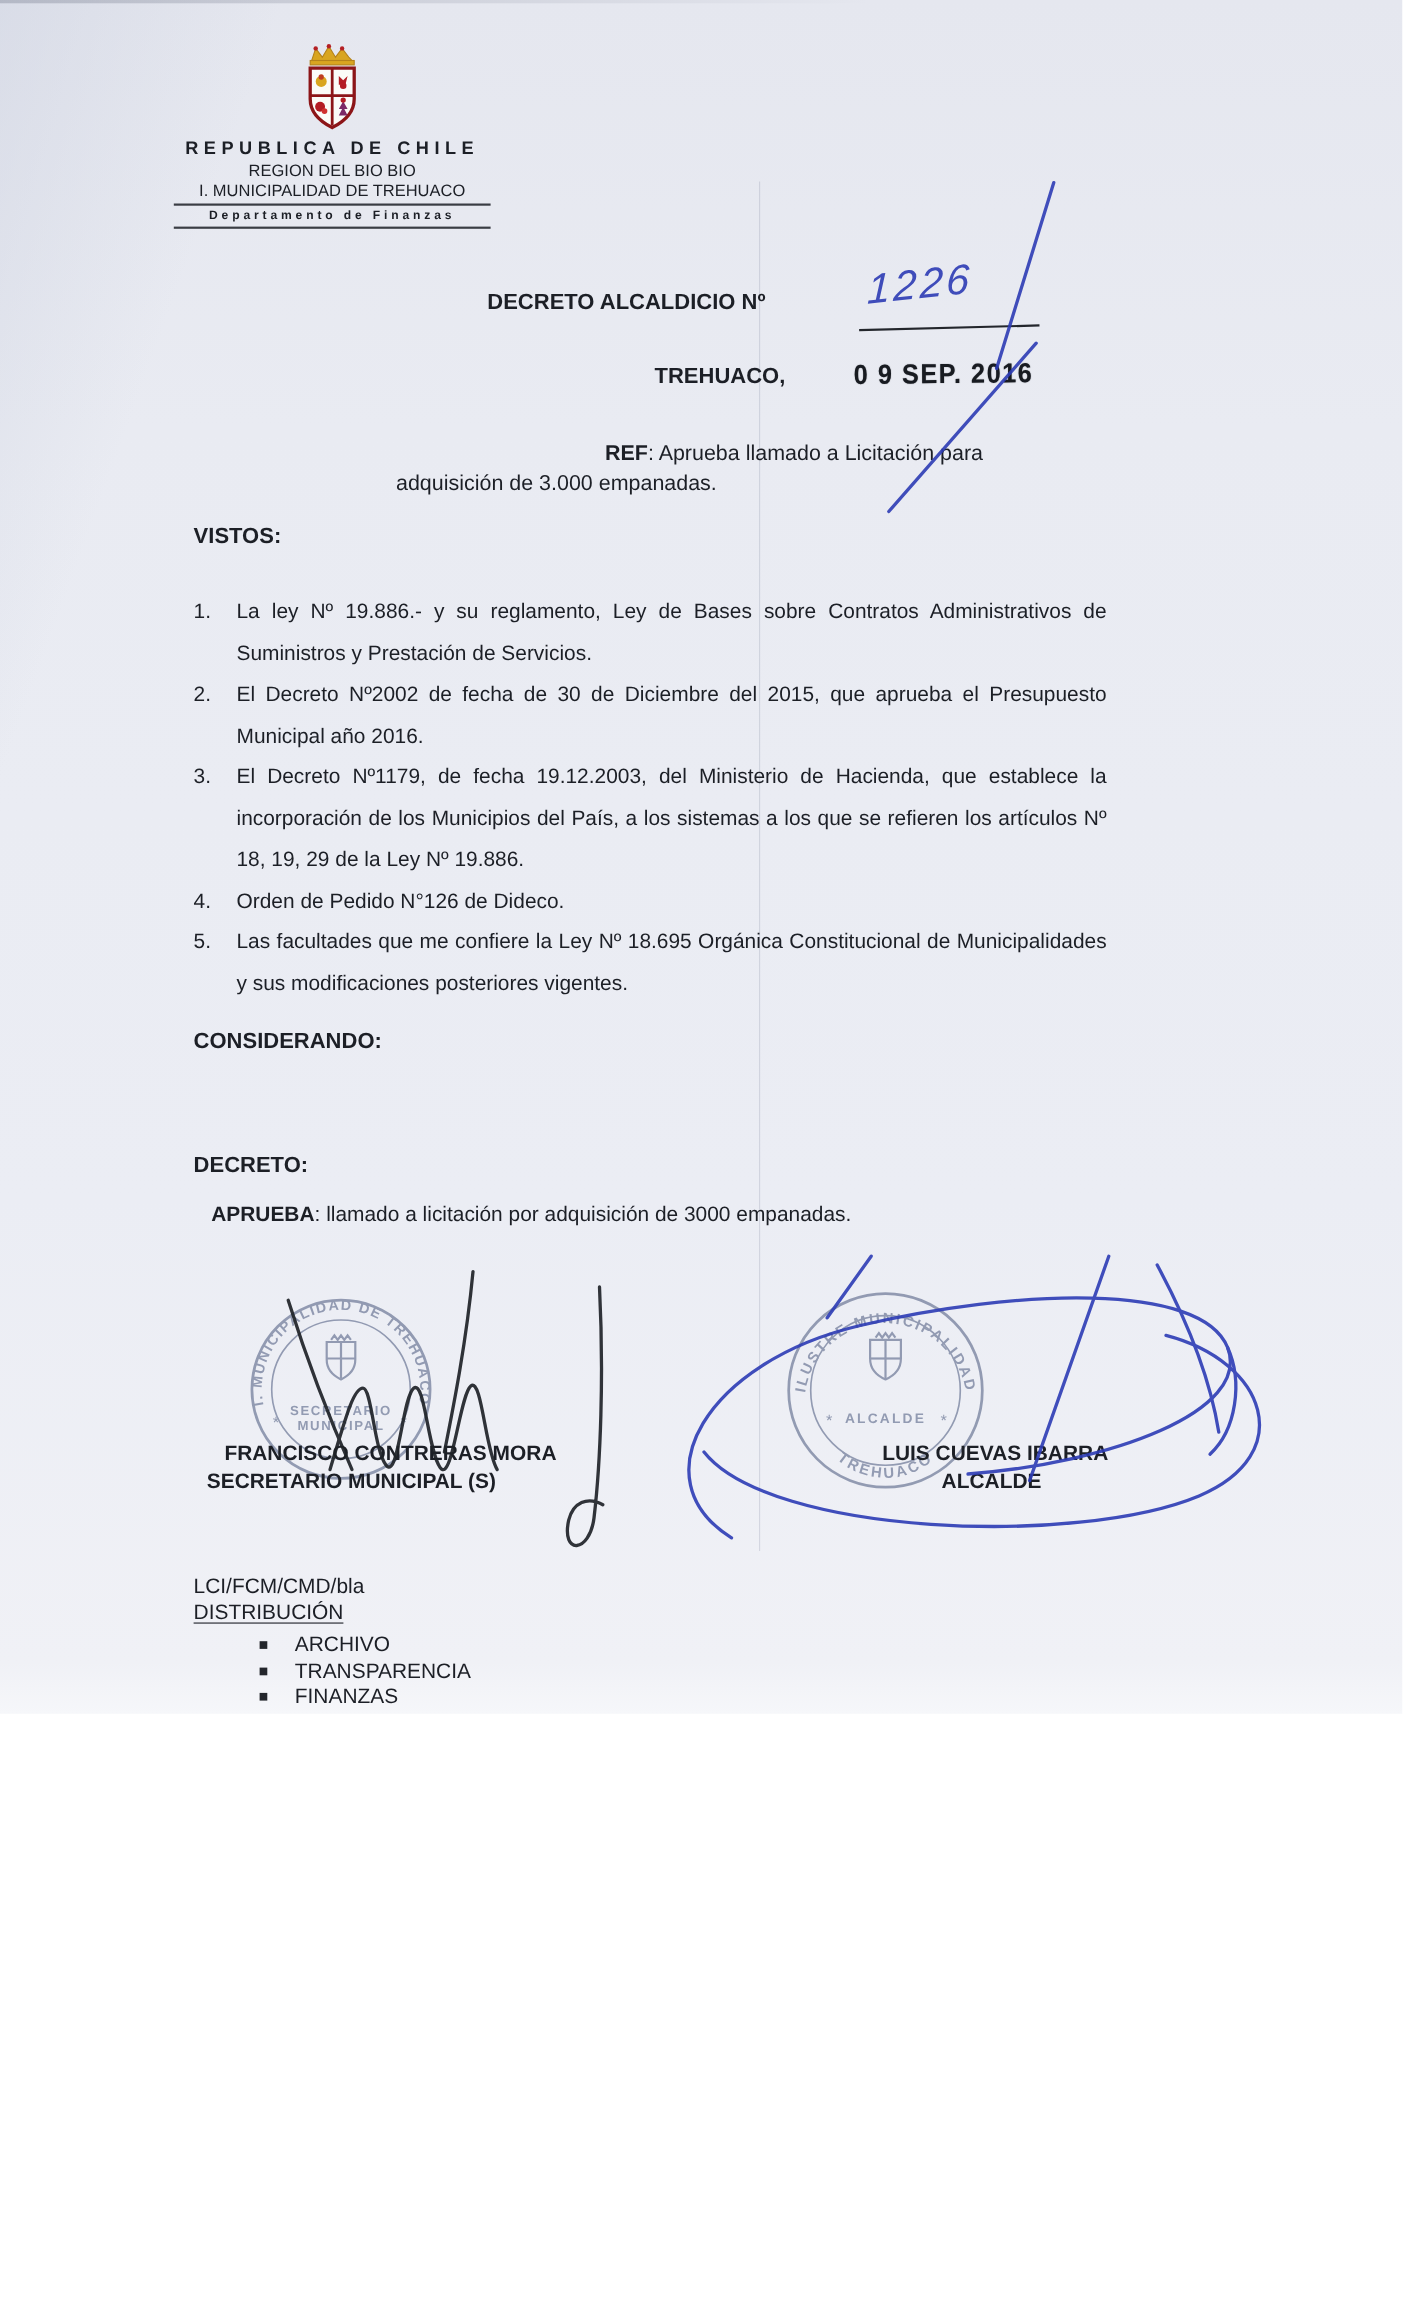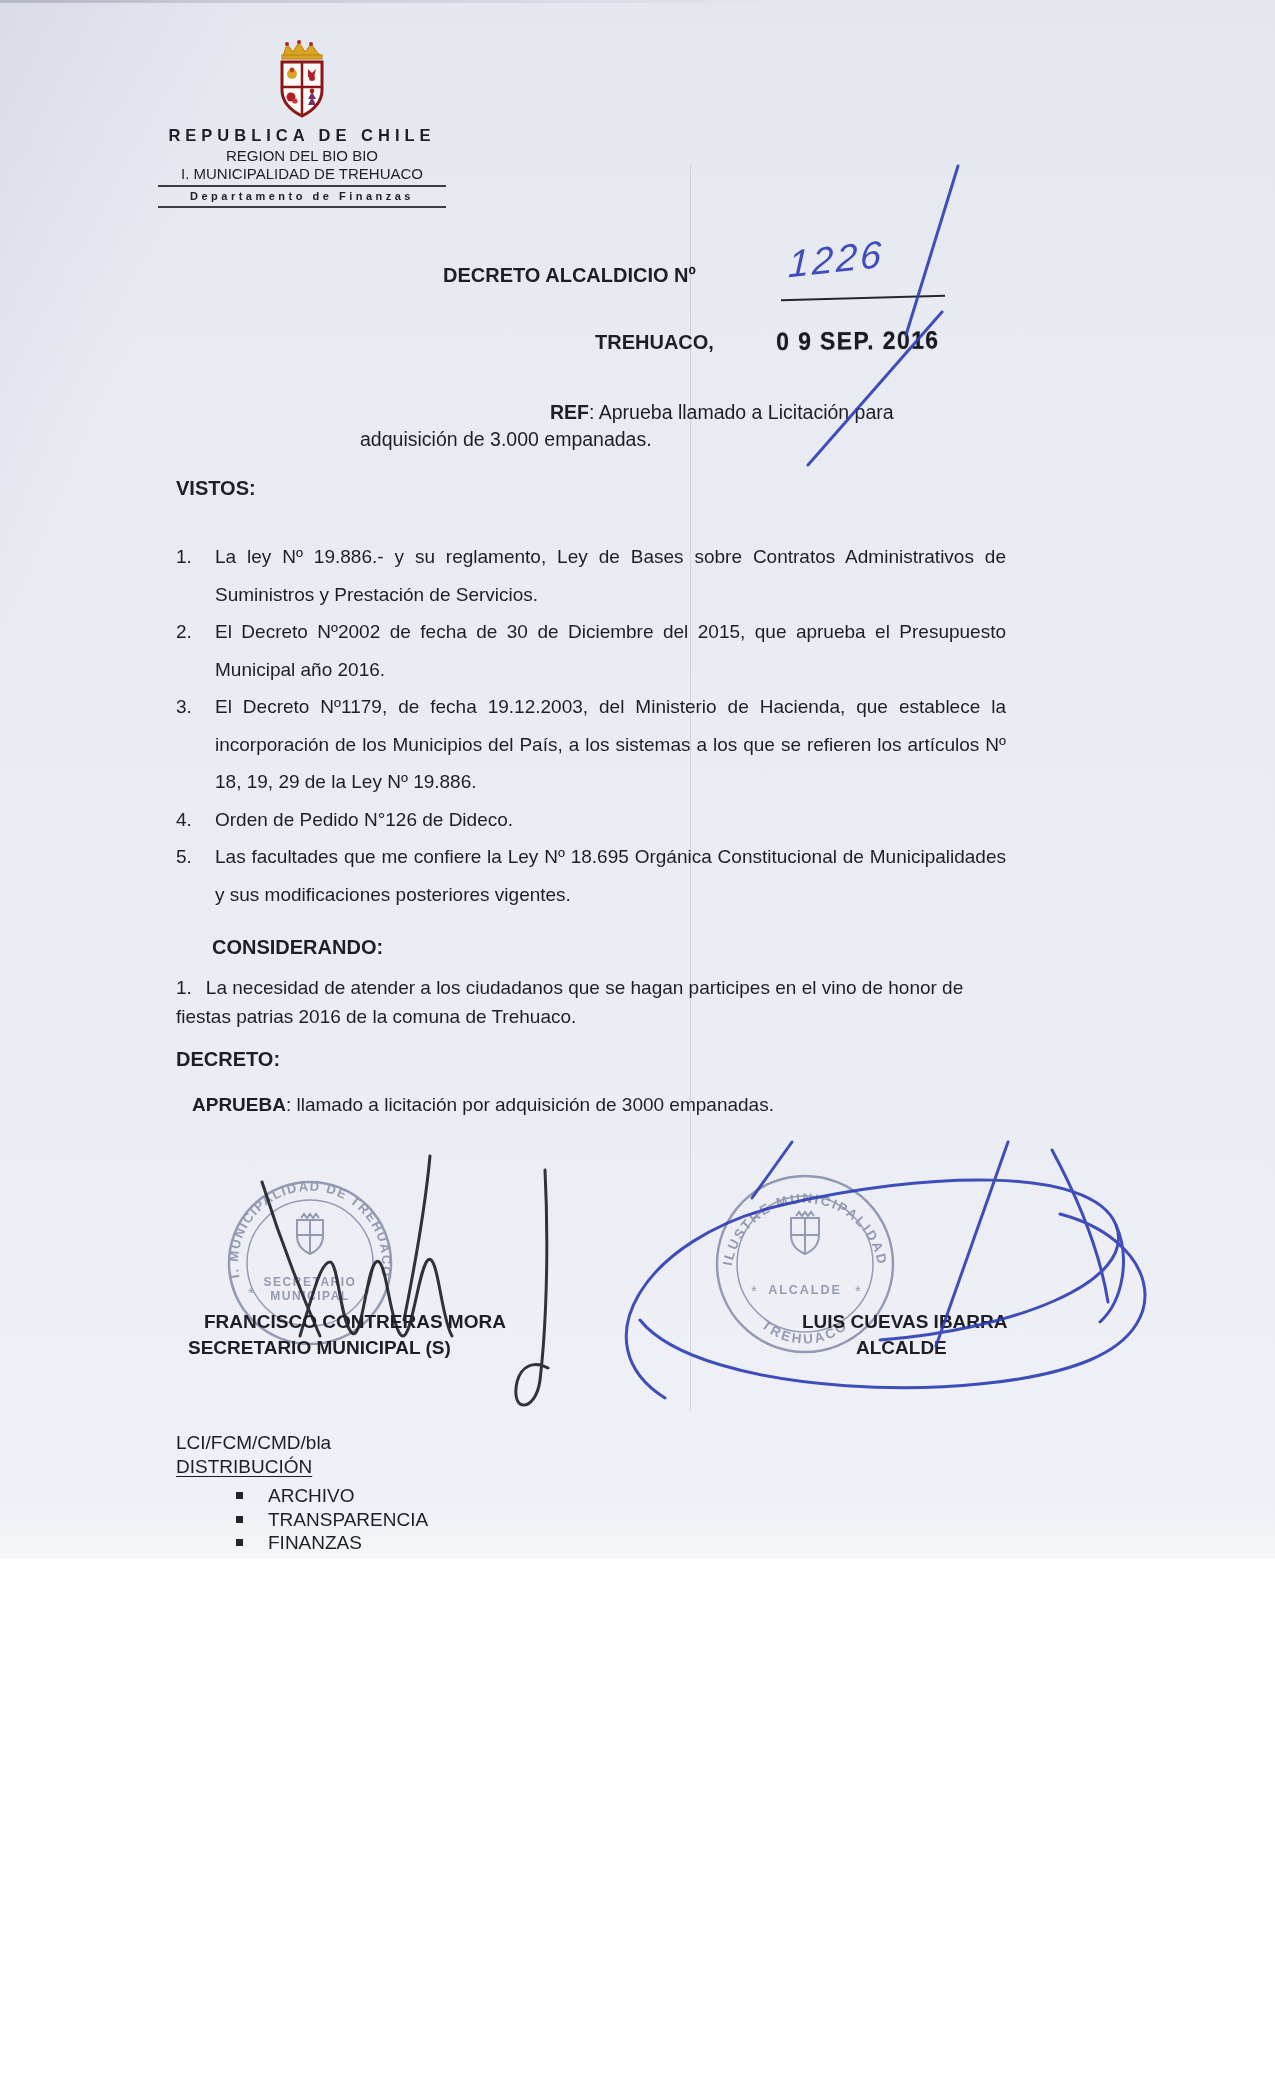--- a/index.html
+++ b/index.html
@@ -47,21 +47,21 @@
   .ref-line2{left:360px;top:428px;font-size:19.5px;}
   .b{font-weight:bold;}
 
   .section-heading{font-size:20px;font-weight:bold;}
   .vistos-heading{left:176px;top:477px;}
   .vistos-list{left:176px;top:538px;width:830px;}
   .vistos-item{display:flex;font-size:19px;line-height:37.5px;}
   .vistos-item .num{width:39px;flex:none;}
   .vistos-item .txt{flex:1;text-align:justify;}
 
-  .considerando-heading{left:176px;top:936px;margin-left:36px;}
+  .considerando-heading{left:176px;top:936px;}
   .considerando-para{left:176px;top:974px;width:836px;font-size:19px;line-height:28.5px;
     text-align:left;}
   .considerando-para .num{margin-right:14px;}
 
   .decreto-heading{left:176px;top:1048px;}
   .aprueba-line{left:176px;top:1094px;font-size:19px;margin-left:16px;}
 
   .order-line{left:340px;top:1163px;width:560px;text-align:center;
     font-size:20px;font-weight:bold;letter-spacing:.2px;}
 
@@ -147,23 +147,20 @@
       <span class="num">4.</span>
       <span class="txt">Orden de Pedido N°126 de Dideco.</span>
     </div>
     <div class="vistos-item">
       <span class="num">5.</span>
       <span class="txt">Las facultades que me confiere la Ley Nº 18.695 Orgánica Constitucional de Municipalidades y sus modificaciones posteriores vigentes.</span>
     </div>
   </div>
 
   <div class="abs section-heading considerando-heading">CONSIDERANDO:</div>
-  <div class="abs considerando-para">
-    <span class="num">1.</span><span>La necesidad  de atender a los ciudadanos que se hagan participes en el vino de honor de fiestas patrias 2016 de la comuna de Trehuaco.</span>
-  </div>
 
   <div class="abs section-heading decreto-heading">DECRETO:</div>
   <div class="abs aprueba-line">
     <span class="b">APRUEBA</span><span>: llamado a licitación por adquisición de 3000 empanadas.</span>
   </div>
 
 
   <svg class="abs stamp secretary-stamp" width="170" height="170" viewBox="0 0 170 170">
     <defs>
         <path id="ringL" d="M17.4,109.6 A72,72 0 1 1 152.6,109.6" fill="none"></path>

